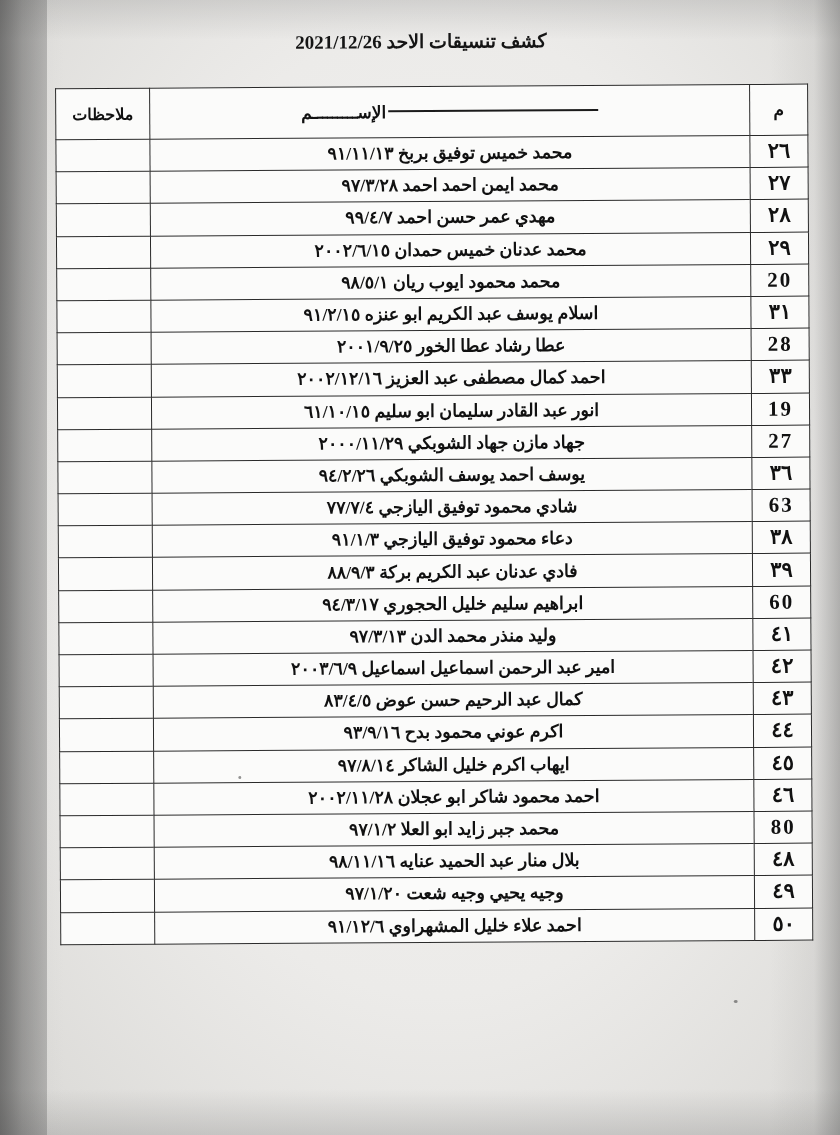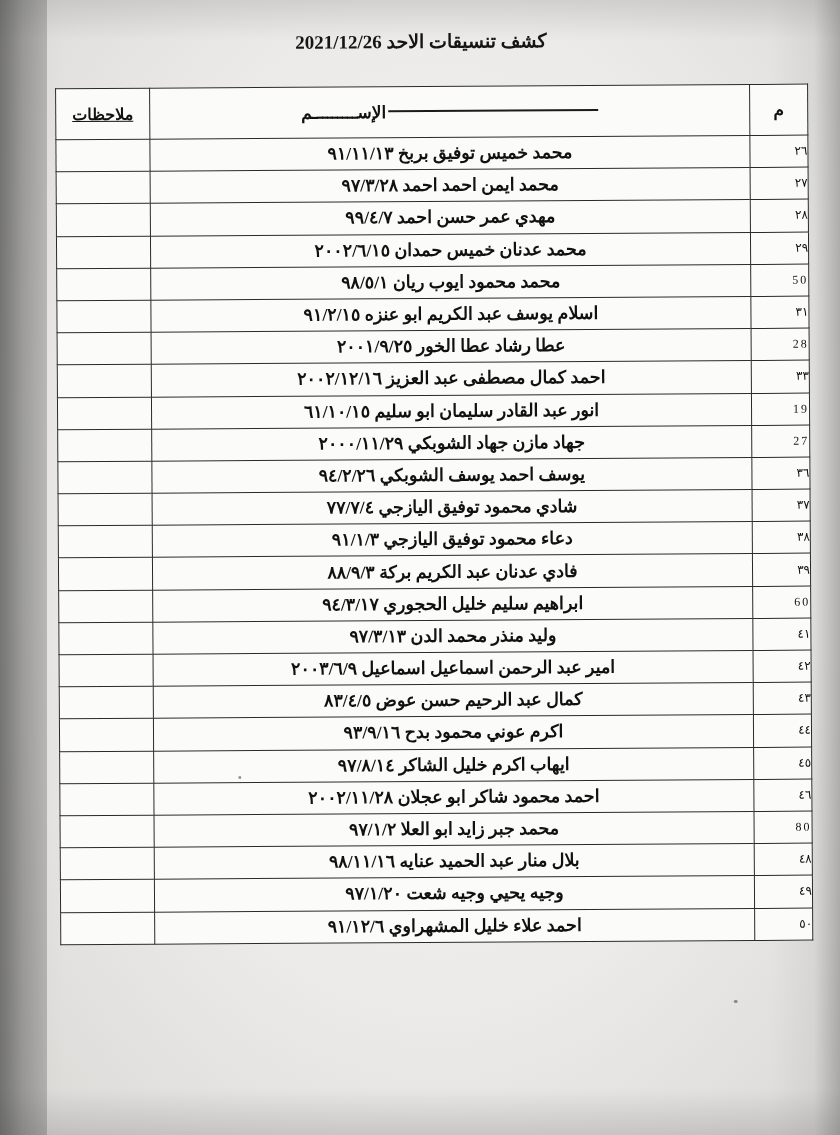--- a/index.html
+++ b/index.html
@@ -93,31 +93,31 @@
   }
   
   th.h-name .kashida {
     display: inline-block;
     width: 210px;
     border-bottom: 2px solid #1b1b1b;
     vertical-align: 6px;
     margin-right: 2px;
     margin-left: 2px;
   }
-  th.h-notes { font-size: 16px; text-decoration: underline; }
+  th.h-notes { font-size: 16px; }
 
   tbody td {
     height: 31.2px;
     font-size: 17.5px;
   }
   td.num {
-    text-align: right;
-    font-weight: normal;
+    text-align: center;
+    font-weight: bold;
     letter-spacing: 2px;
-    font-size: 12px;
+    font-size: 21px;
     white-space: nowrap;
   }
   td.name {
     text-align: center;
     font-weight: bold;
     padding-left: 6px;
     padding-right: 6px;
     white-space: nowrap;
     font-size: 17.5px;
   }
@@ -180,21 +180,21 @@
             <td class="num">٢٨</td>
             <td class="name">مهدي عمر حسن احمد ٩٩/٤/٧</td>
             <td class="notes"></td>
           </tr>
           <tr>
             <td class="num">٢٩</td>
             <td class="name">محمد عدنان خميس حمدان ٢٠٠٢/٦/١٥</td>
             <td class="notes"></td>
           </tr>
           <tr>
-            <td class="num">50</td>
+            <td class="num">20</td>
             <td class="name">محمد محمود ايوب ريان ٩٨/٥/١</td>
             <td class="notes"></td>
           </tr>
           <tr>
             <td class="num">٣١</td>
             <td class="name">اسلام يوسف عبد الكريم ابو عنزه ٩١/٢/١٥</td>
             <td class="notes"></td>
           </tr>
           <tr>
             <td class="num">28</td>
@@ -215,21 +215,21 @@
             <td class="num">27</td>
             <td class="name">جهاد مازن جهاد الشوبكي ٢٠٠٠/١١/٢٩</td>
             <td class="notes"></td>
           </tr>
           <tr>
             <td class="num">٣٦</td>
             <td class="name">يوسف احمد يوسف الشوبكي ٩٤/٢/٢٦</td>
             <td class="notes"></td>
           </tr>
           <tr>
-            <td class="num">٣٧</td>
+            <td class="num">63</td>
             <td class="name">شادي محمود توفيق اليازجي ٧٧/٧/٤</td>
             <td class="notes"></td>
           </tr>
           <tr>
             <td class="num">٣٨</td>
             <td class="name">دعاء محمود توفيق اليازجي ٩١/١/٣</td>
             <td class="notes"></td>
           </tr>
           <tr>
             <td class="num">٣٩</td>

